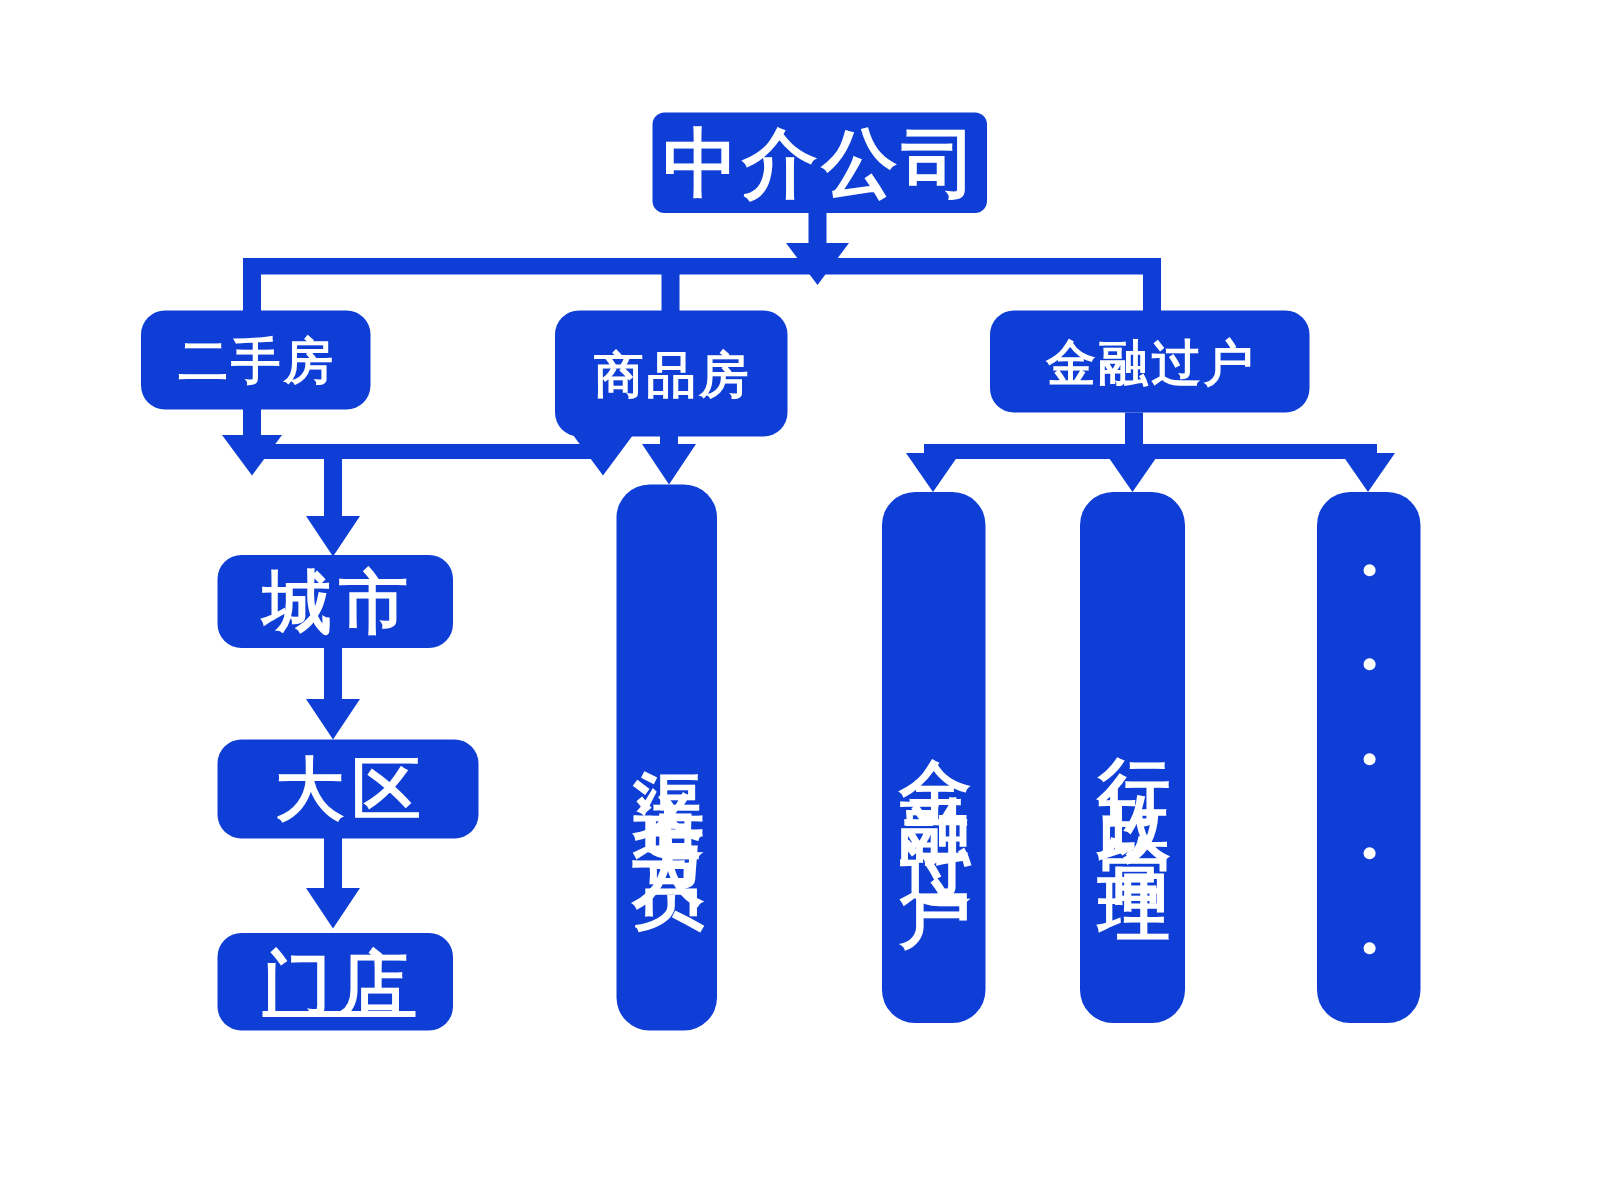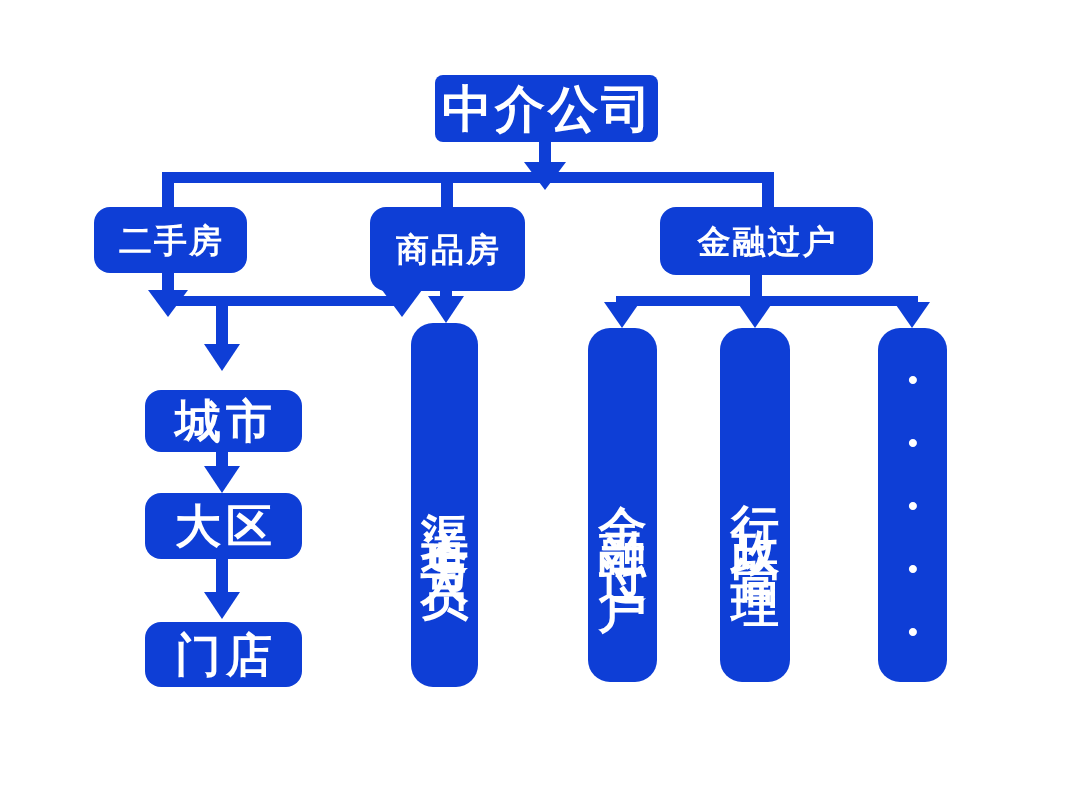--- a/index.html
+++ b/index.html
@@ -105,23 +105,23 @@
       <polygon points="204,592 240,592 222,619"></polygon>
     </g>
   </svg>
 
   <div class="node node-root" style="left:435px; top:75px; width:223px; height:67px;">中介公司</div>
 
   <div class="node node-l2" style="left:94px; top:207px; width:153px; height:66px;">二手房</div>
   <div class="node node-l2" style="left:370px; top:207px; width:155px; height:84px;">商品房</div>
   <div class="node node-l2" style="left:660px; top:207px; width:213px; height:68px;">金融过户</div>
 
-  <div class="node node-chain" style="left:145px; top:370px; width:157px; height:62px;margin-top:20px;">城市</div>
-  <div class="node node-chain" style="left:145px; top:493px; width:157px; height:66px;">大区</div>
-  <div class="node node-chain" style="left:145px; top:622px; width:157px; height:65px;">门店</div>
+  <div class="node node-chain" style="left:145px; top:370px; width:157px; height:62px;">城市</div>
+  <div class="node node-chain" style="left:145px; top:493px; width:174px; height:66px;">大区</div>
+  <div class="node node-chain" style="left:145px; top:622px; width:157px; height:65px;text-decoration:underline;">门店</div>
 
   <div class="node vnode" style="left:411px; top:323px; width:67px; height:364px;">
     <span class="vlabel vlabel-5">渠道与人员</span>
   </div>
   <div class="node vnode" style="left:588px; top:328px; width:69px; height:354px;">
     <span class="vlabel vlabel-4">金融过户</span>
   </div>
   <div class="node vnode" style="left:720px; top:328px; width:70px; height:354px;">
     <span class="vlabel vlabel-4">行政管理</span>
   </div>

